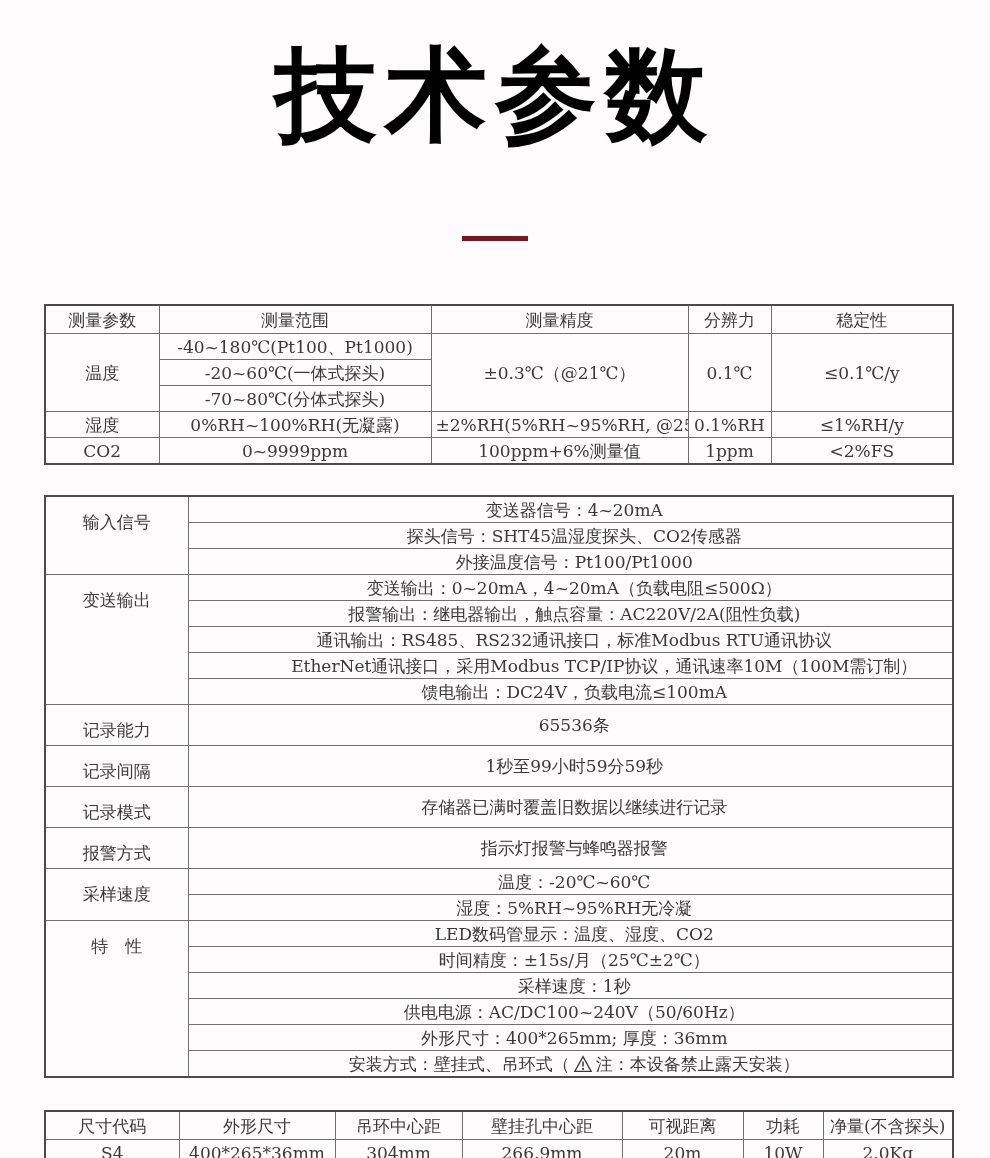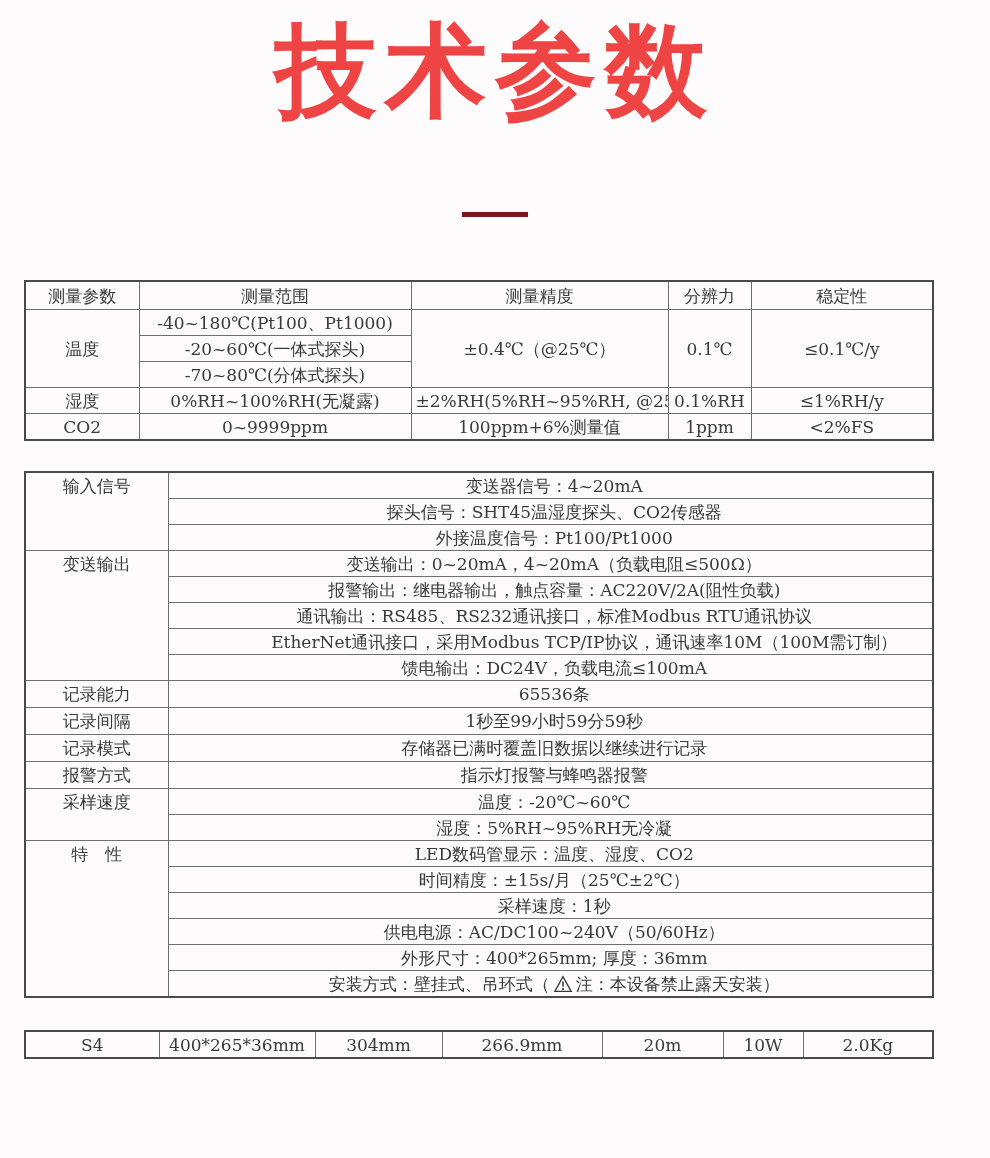--- a/index.html
+++ b/index.html
@@ -10,33 +10,33 @@
     color:#3a3a3a;
     overflow:hidden;
   }
   .page-title{
     text-align:center;
     font-family:"DejaVu Sans","Liberation Sans",sans-serif;
     font-weight:900;
     font-size:102px;
     line-height:1.15;
     letter-spacing:8px;
-    color:#ef4444;
-    padding-top:12px;
+    color:#000000;
+    padding-top:36px;
   }
   .accent-divider{
     width:66px;height:5px;
     background:#7d141e;
     margin:83px auto 0 auto;
   }
   table.tbl{
     border-collapse:collapse;
     table-layout:fixed;
     width:908px;
-    margin-left:24px;
+    margin-left:44px;
     font-size:17px;
     border:2px solid #4a4a4a;
   }
   .tbl th,.tbl td{
     border:1px solid #6f6f6f;
     text-align:center;
     font-weight:normal;
     padding:1px 4px;
     height:23px;
     line-height:1.3;
@@ -49,21 +49,22 @@
   #dimension-table{margin-top:32px;}
   #spec-table td.value-cell{
     text-align:center;
     padding-left:12px;
   }
   #spec-table td.indent{
     padding-left:72px;
   }
   #spec-table td.label-cell{
     vertical-align:top;
-    padding-top:2px;
+    padding-top:16px;
+    font-family:Liberation Mono, monospace;
   }
   .warning-icon{
     vertical-align:-3px;
     margin:0 3px;
   }
 </style>
 </head>
 <body>
 
 <div class="page-title">技术参数</div>
@@ -81,21 +82,21 @@
       <tr>
     <th>测量参数</th>
     <th>测量范围</th>
     <th>测量精度</th>
     <th>分辨力</th>
     <th>稳定性</th>
   </tr>
   <tr>
     <td rowspan="3">温度</td>
     <td>-40~180℃(Pt100、Pt1000)</td>
-    <td rowspan="3">±0.4℃（@25℃）</td>
+    <td rowspan="3">±0.3℃（@21℃）</td>
     <td rowspan="3">0.1℃</td>
     <td rowspan="3">≤0.1℃/y</td>
   </tr>
   <tr>
     <td>-20~60℃(一体式探头)</td>
   </tr>
   <tr>
     <td>-70~80℃(分体式探头)</td>
   </tr>
   <tr>
@@ -200,20 +201,29 @@
   <colgroup>
     <col style="width:134px">
       <col style="width:156px">
       <col style="width:127px">
       <col style="width:160px">
       <col style="width:121px">
       <col style="width:80px">
       <col style="width:130px">
   </colgroup>
   <tbody>
+      <tr>
+    <th>尺寸代码</th>
+    <th>外形尺寸</th>
+    <th>吊环中心距</th>
+    <th>壁挂孔中心距</th>
+    <th>可视距离</th>
+    <th>功耗</th>
+    <th>净量(不含探头)</th>
+  </tr>
   <tr>
     <td>S4</td>
     <td>400*265*36mm</td>
     <td>304mm</td>
     <td>266.9mm</td>
     <td>20m</td>
     <td>10W</td>
     <td>2.0Kg</td>
   </tr>
 </tbody>

